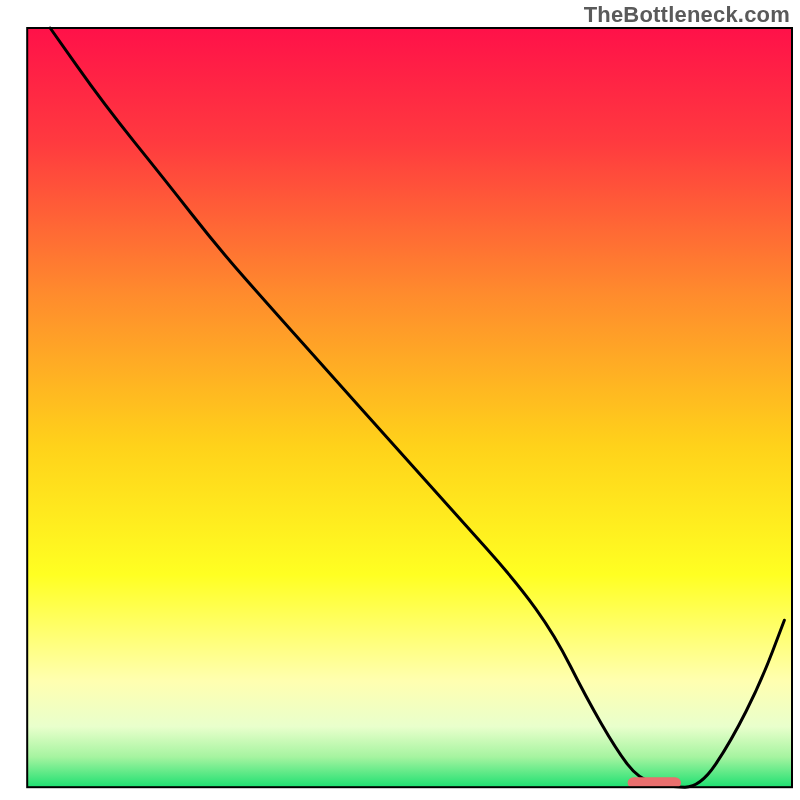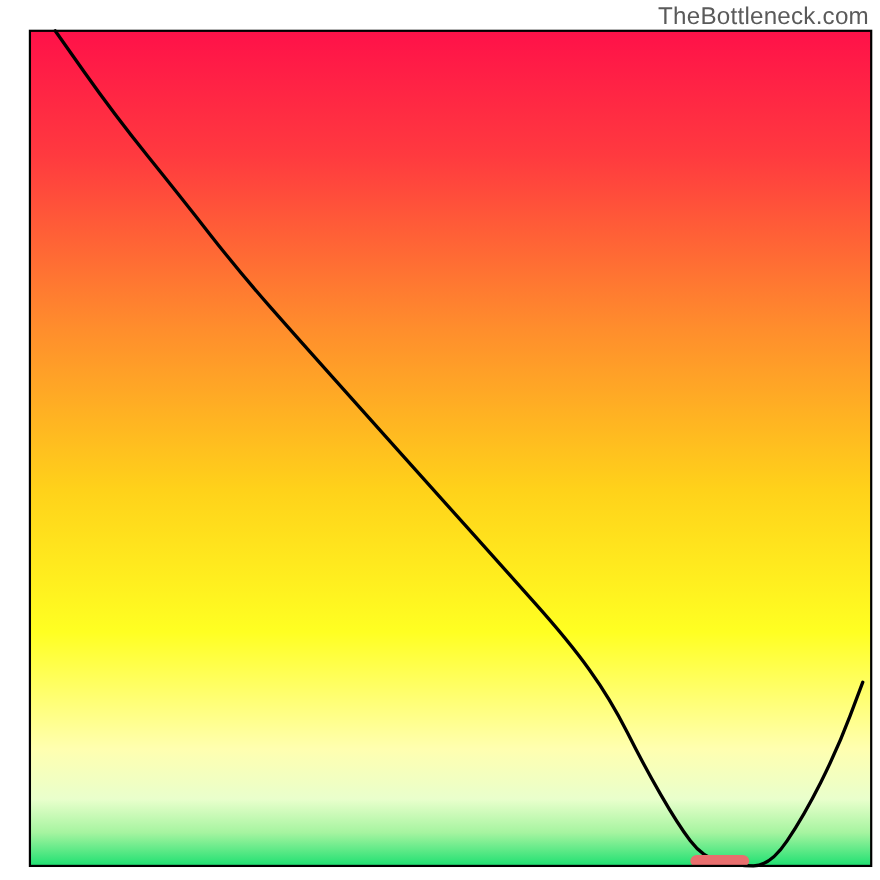--- a/index.html
+++ b/index.html
@@ -14,21 +14,21 @@
   .stage {
     position: relative;
     width: 800px;
     height: 800px;
   }
   .watermark {
     position: absolute;
     top: 2px;
     right: 10px;
     font-size: 22px;
-    font-weight: 400;
+    font-weight: 700;
     color: #5a5a5a;
     letter-spacing: 0.2px;
     z-index: 10;
   }
   svg.plot {
     position: absolute;
     left: 0;
     top: 0;
     width: 800px;
     height: 800px;

